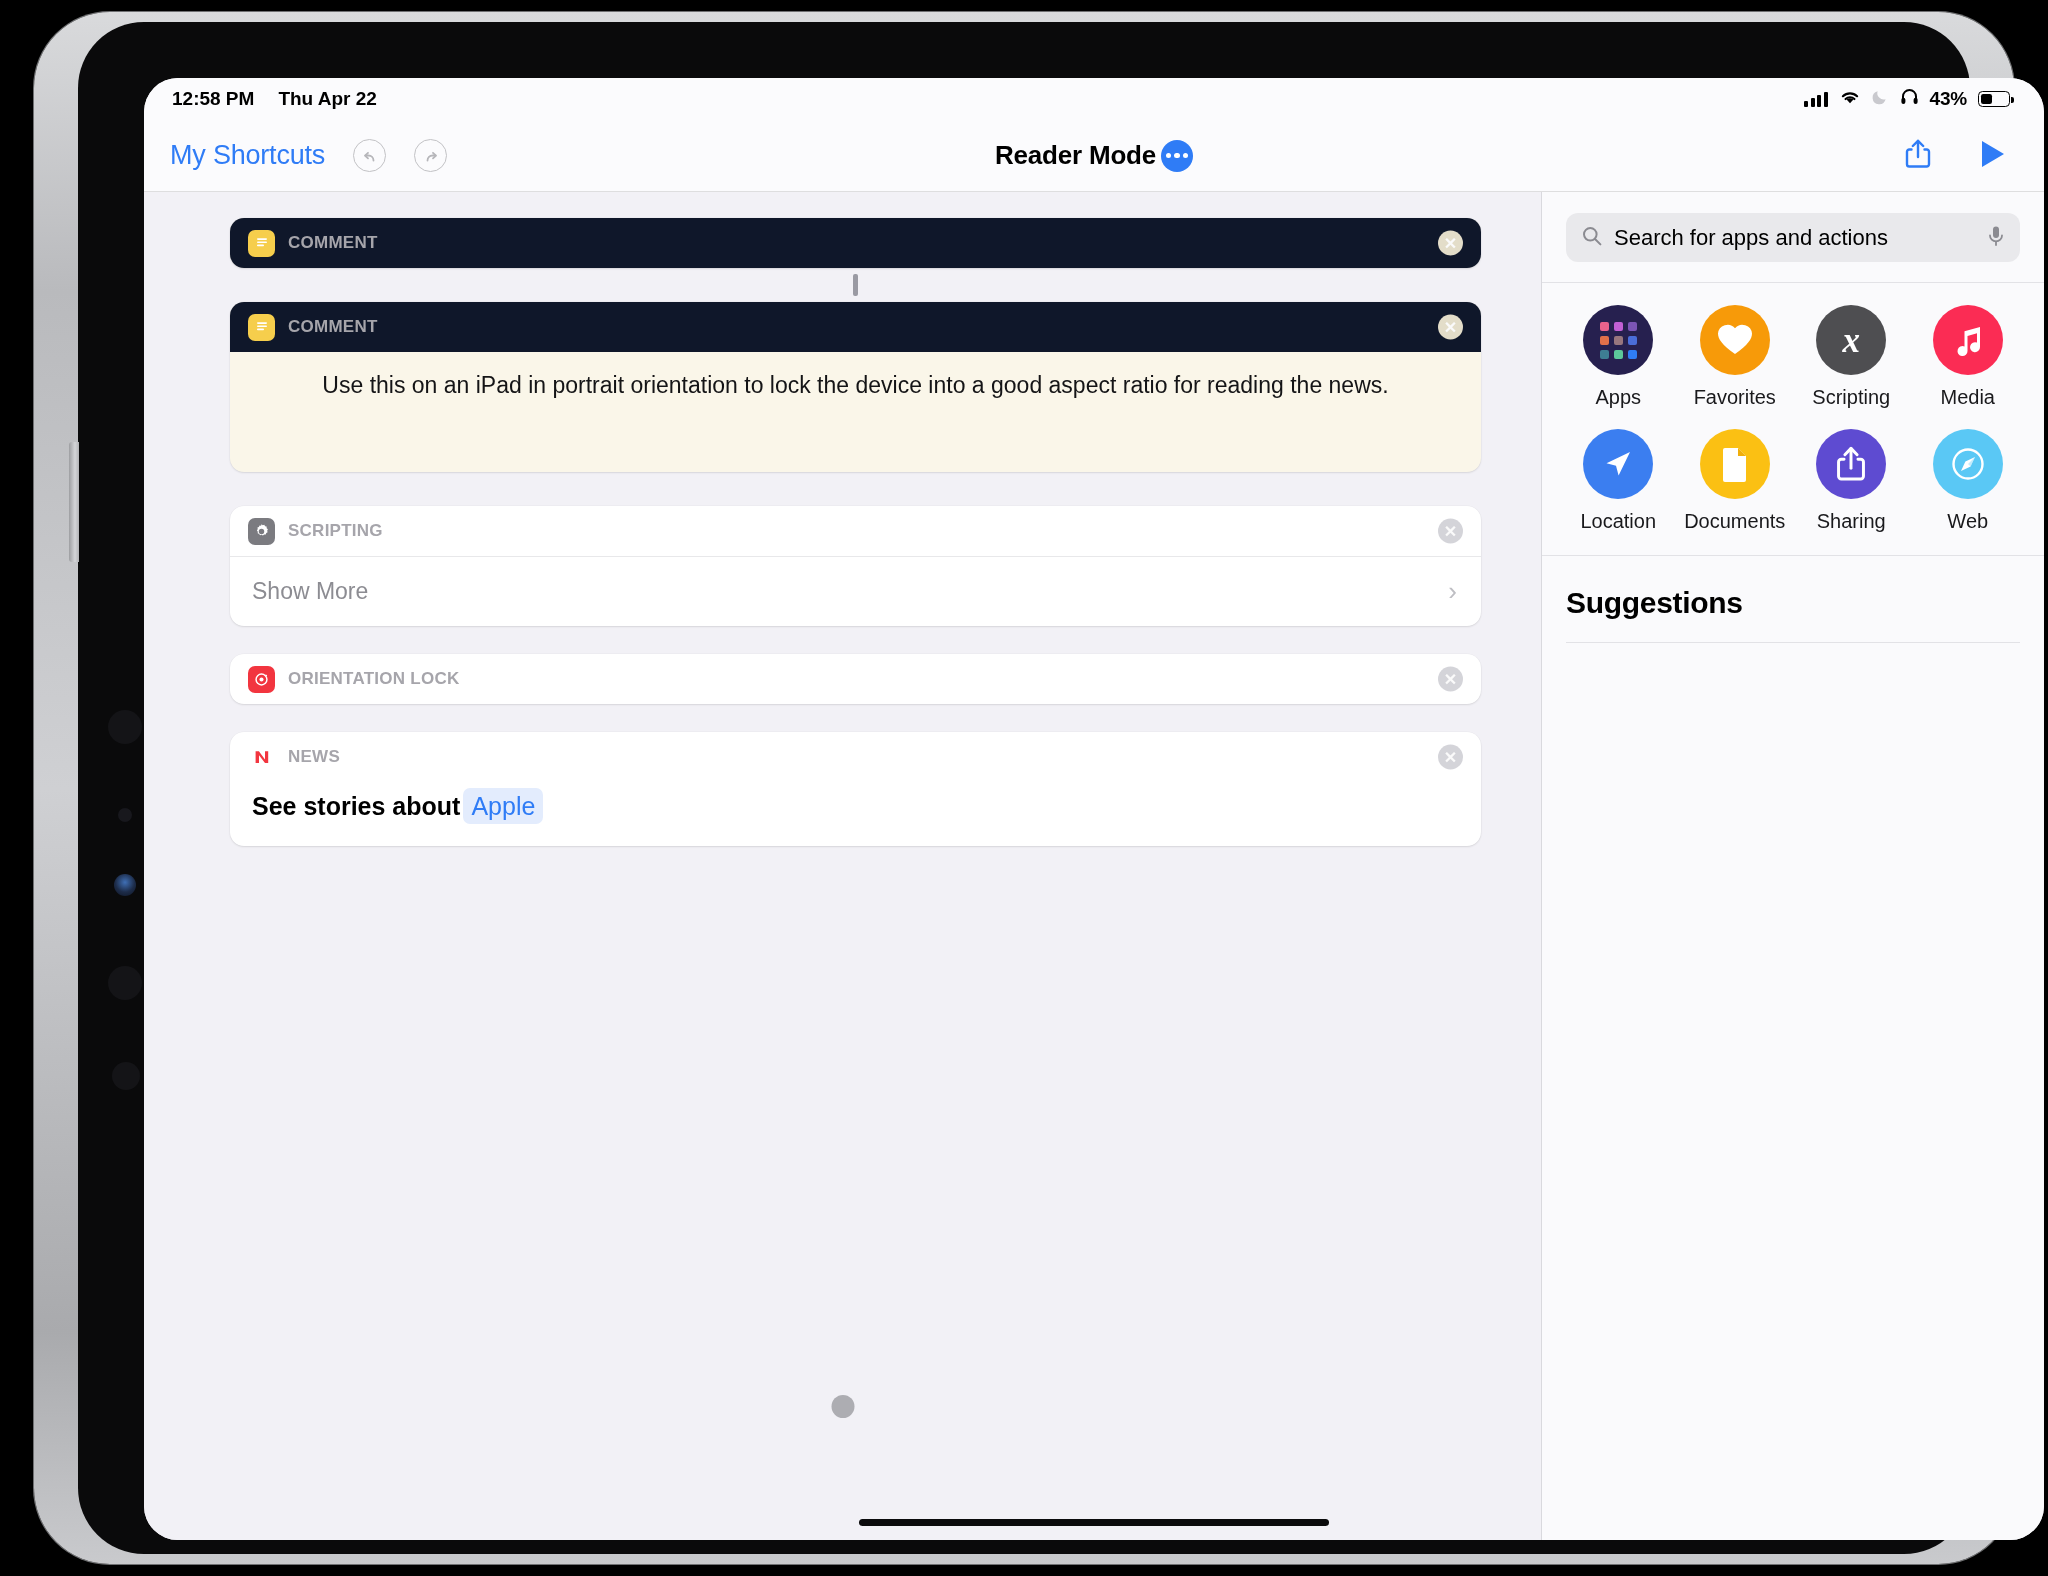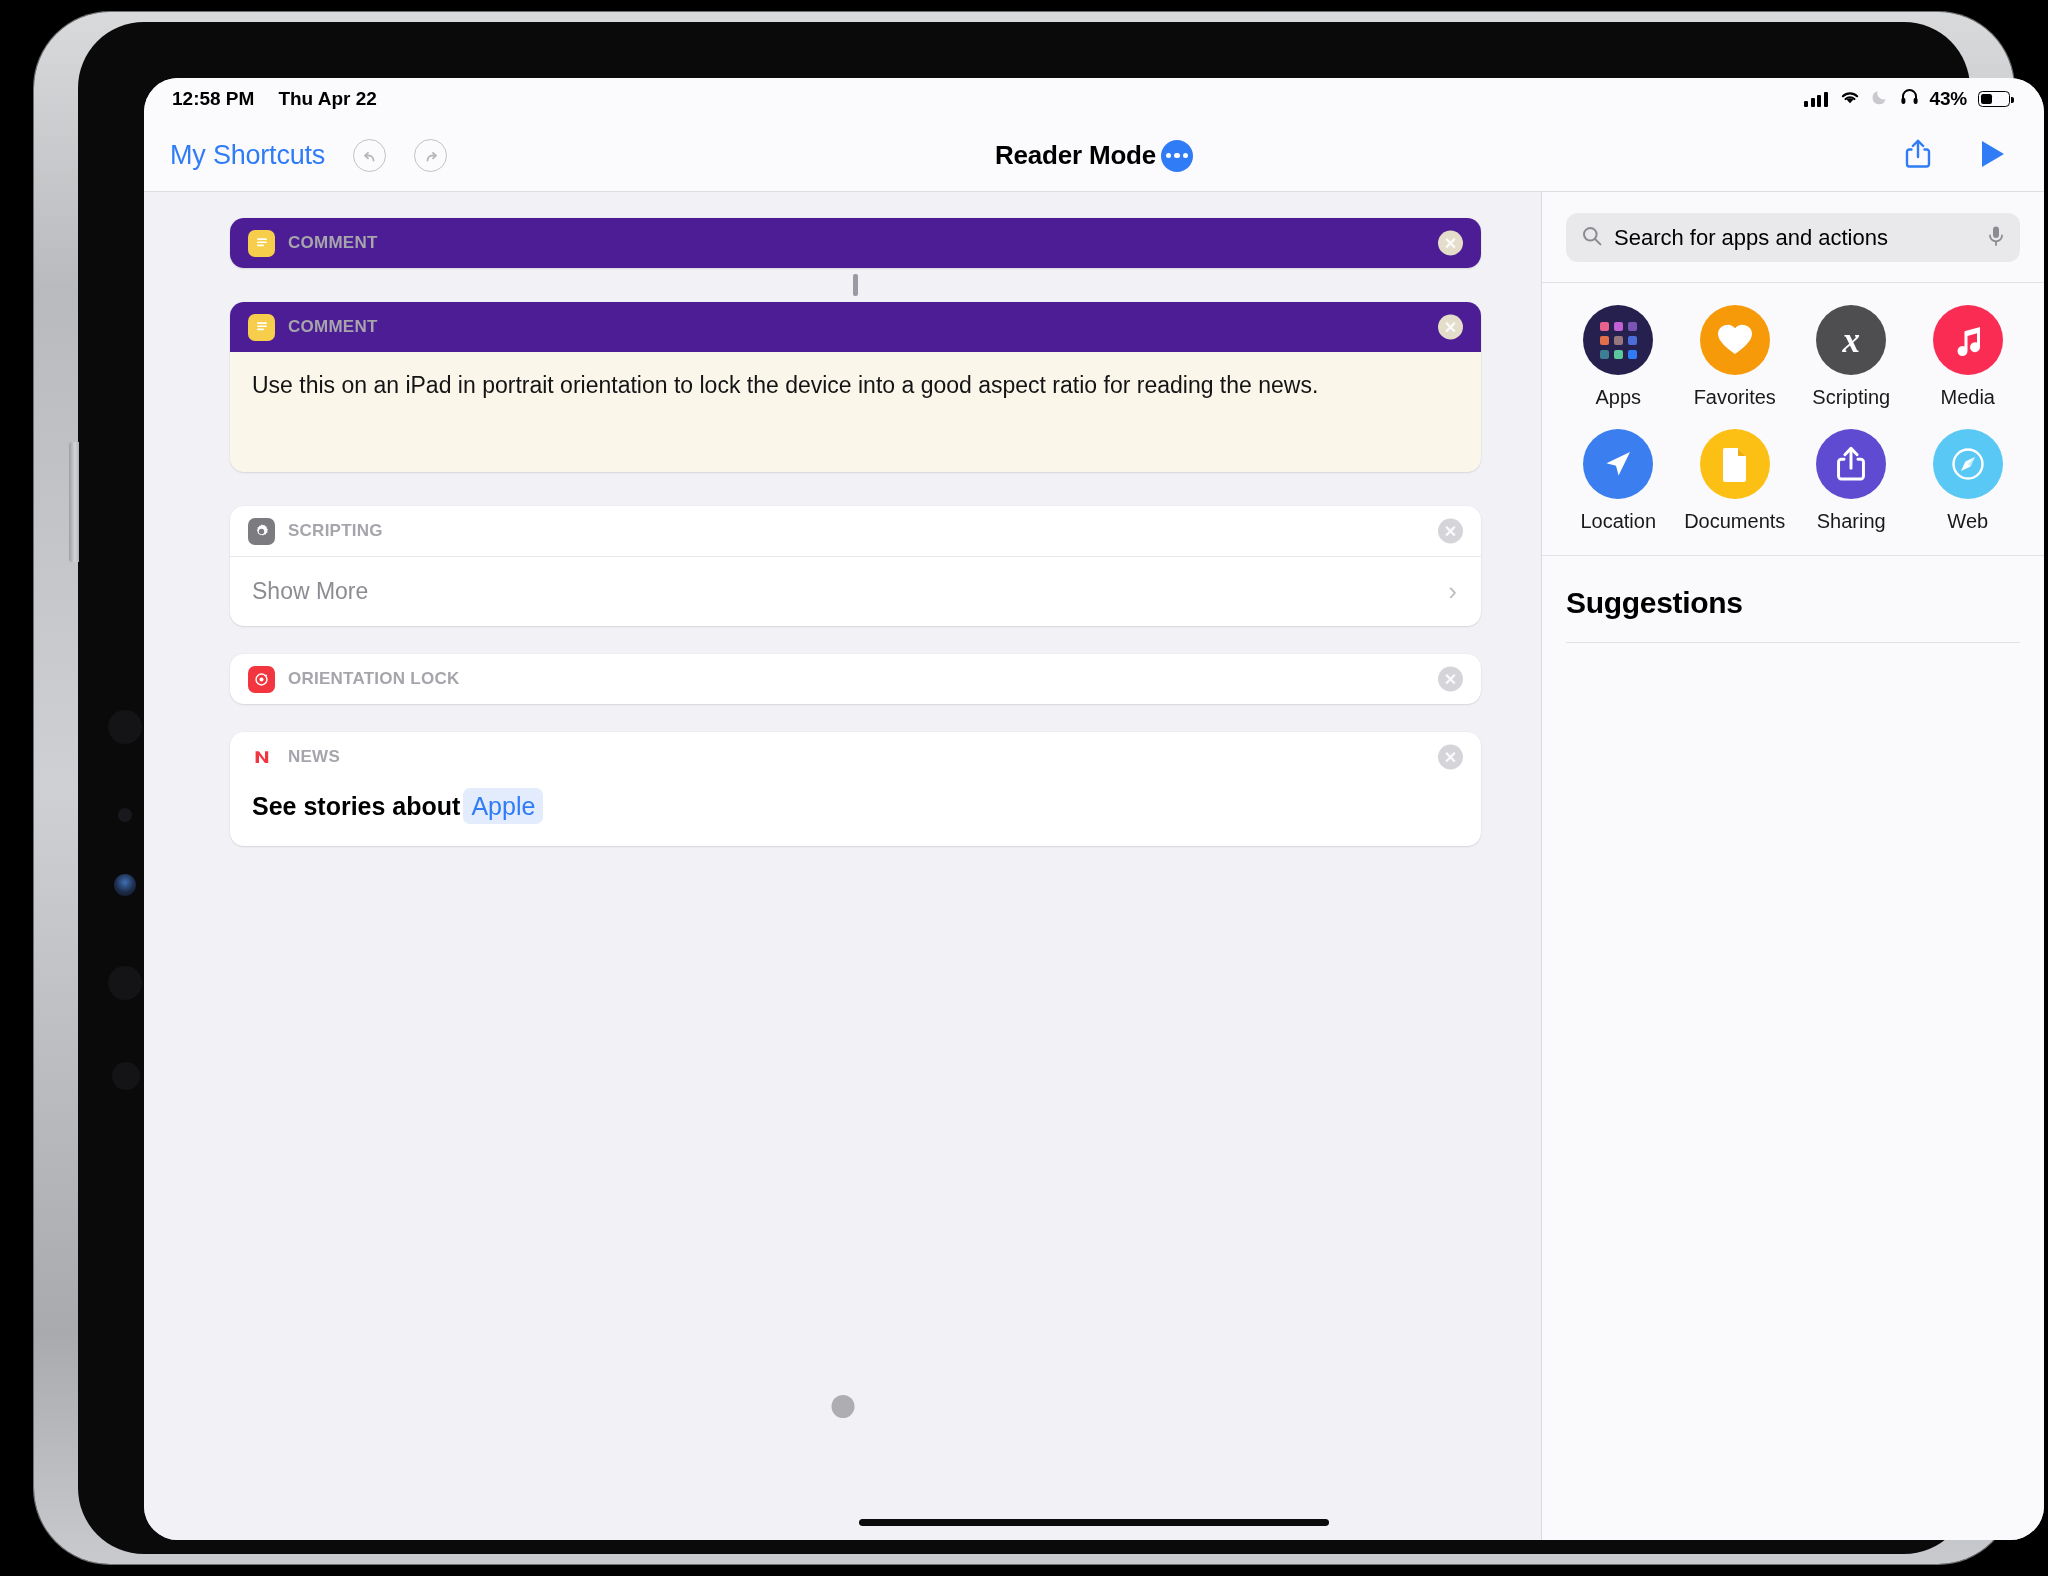--- a/index.html
+++ b/index.html
@@ -159,21 +159,21 @@
     overflow: hidden;
     box-shadow: 0 1px 2px rgba(0,0,0,0.10), 0 0 0 0.5px rgba(0,0,0,0.03);
     position: relative;
   }
   .card.comment { background: #faf6e9; }
   .card.white { background: #ffffff; }
   .card-head {
     height: 50px; display: flex; align-items: center; gap: 13px;
     padding: 0 20px 0 18px; position: relative;
   }
-  .card.comment .card-head { background: #4c1d95; }
+  .card.comment .card-head { background: #0f172a; }
   .card-head .cat {
     font-size: 17px; font-weight: bold; color: #a6a5ab;
     letter-spacing: 0.25px;
   }
   .badge-ico {
     width: 27px; height: 27px; border-radius: 7px;
     display: flex; align-items: center; justify-content: center;
     flex: 0 0 auto;
   }
   .badge-ico.yellow { background: #f6ce4c; }
@@ -186,21 +186,21 @@
     background: #d4d4d9; color: #fafafa;
     display: flex; align-items: center; justify-content: center;
     font-size: 16px; font-weight: bold; line-height: 1;
   }
   .card.comment .xclose { background: #e3ddc9; }
   .comment-body {
     padding: 18px 22px 26px 22px;
     font-size: 23px; color: #141416; line-height: 1.32;
   }
   .comment-body.tall  { min-height: 127px; }
-  .comment-body.tall2 { min-height: 120px; }
+  .comment-body.tall2 { min-height: 120px; text-align: center; }
 
   .action-line {
     padding: 6px 22px 22px 22px;
     font-size: 25px; color: #000;
     display: flex; align-items: center; flex-wrap: wrap; gap: 0px;
     line-height: 1.2;
   }
   .action-line .strong { font-weight: bold; }
   .pill {
     color: #2f7cf6; background: #e3ecfd;

